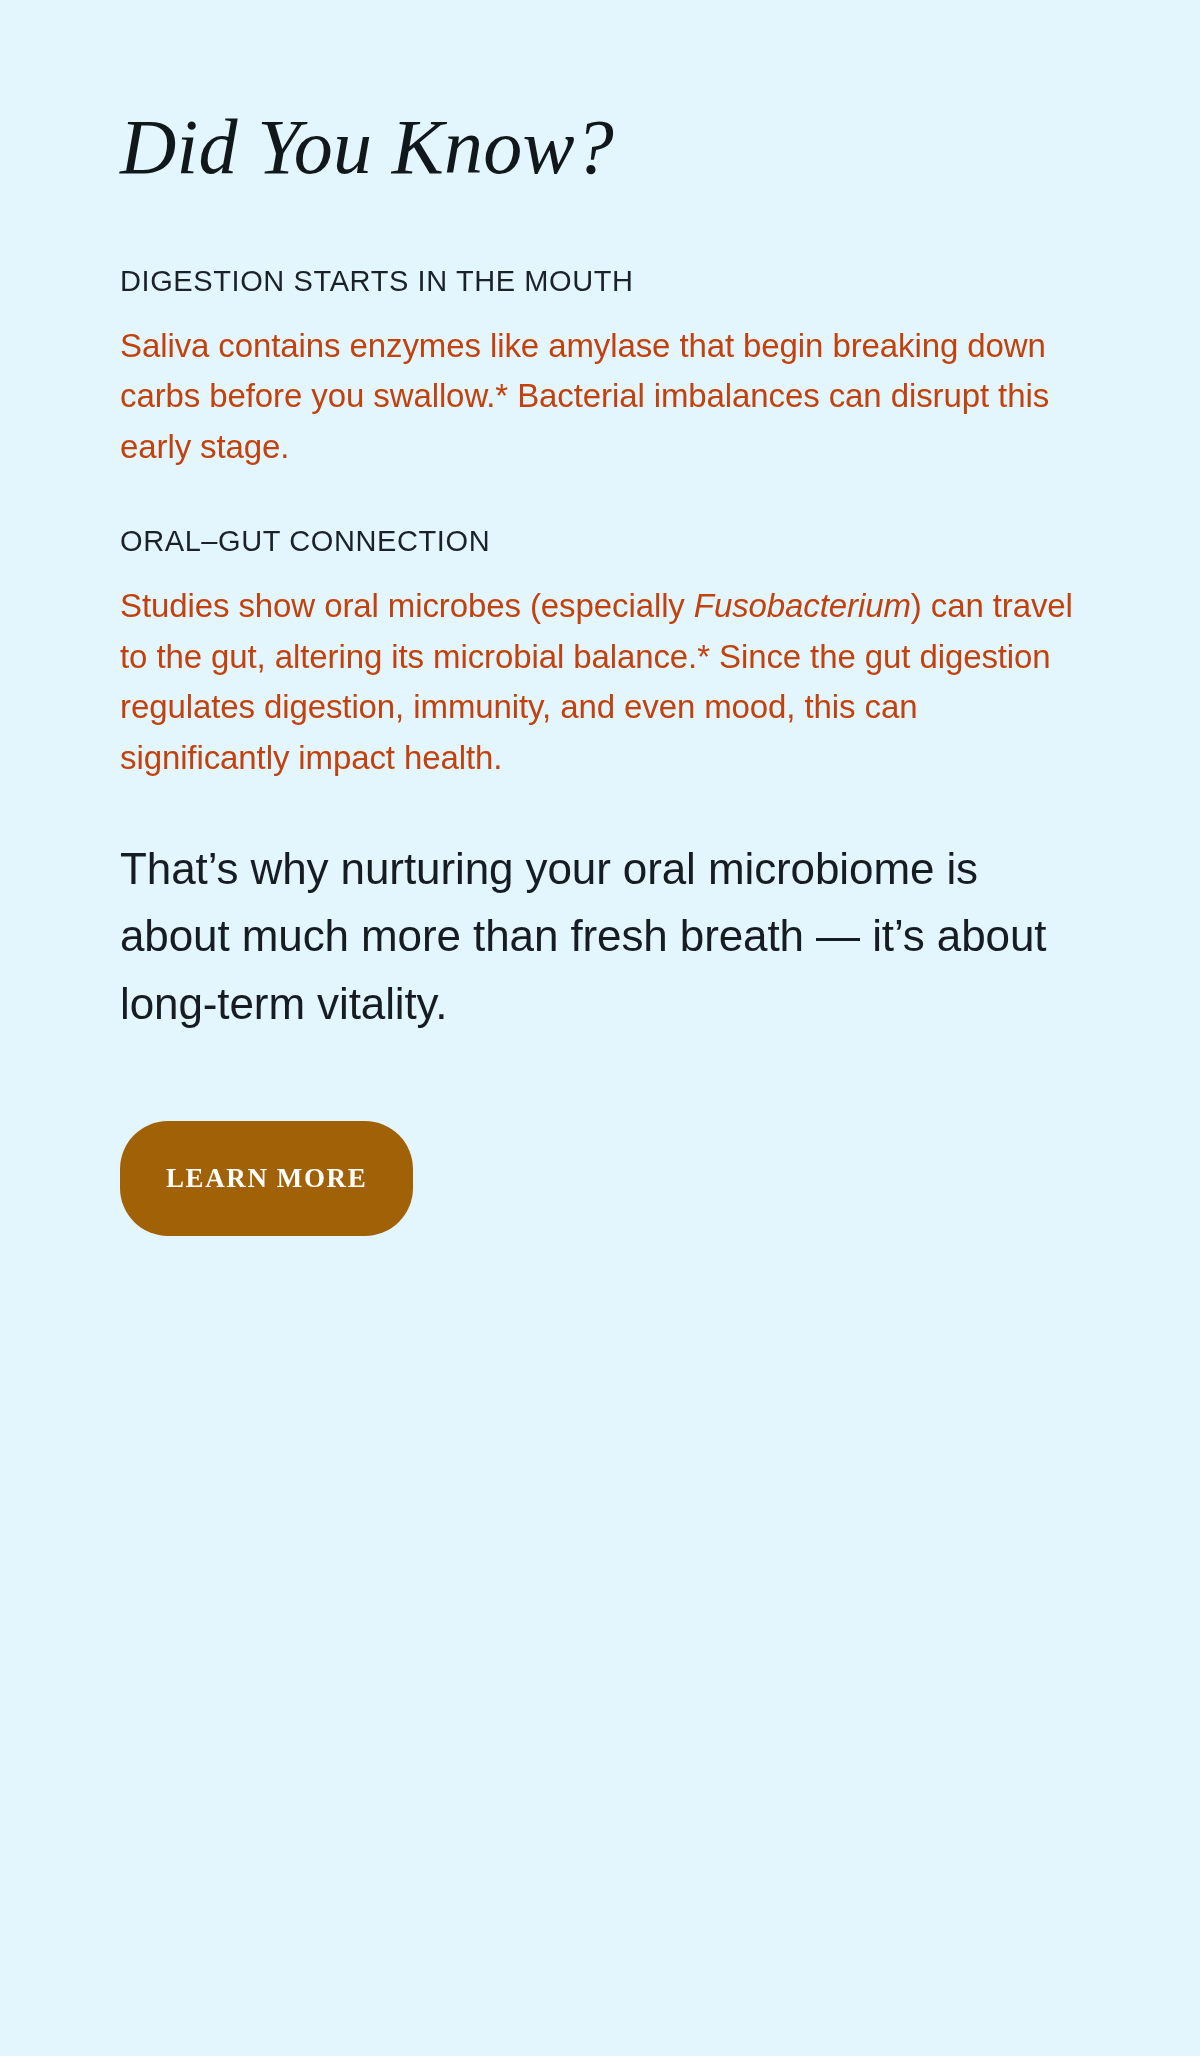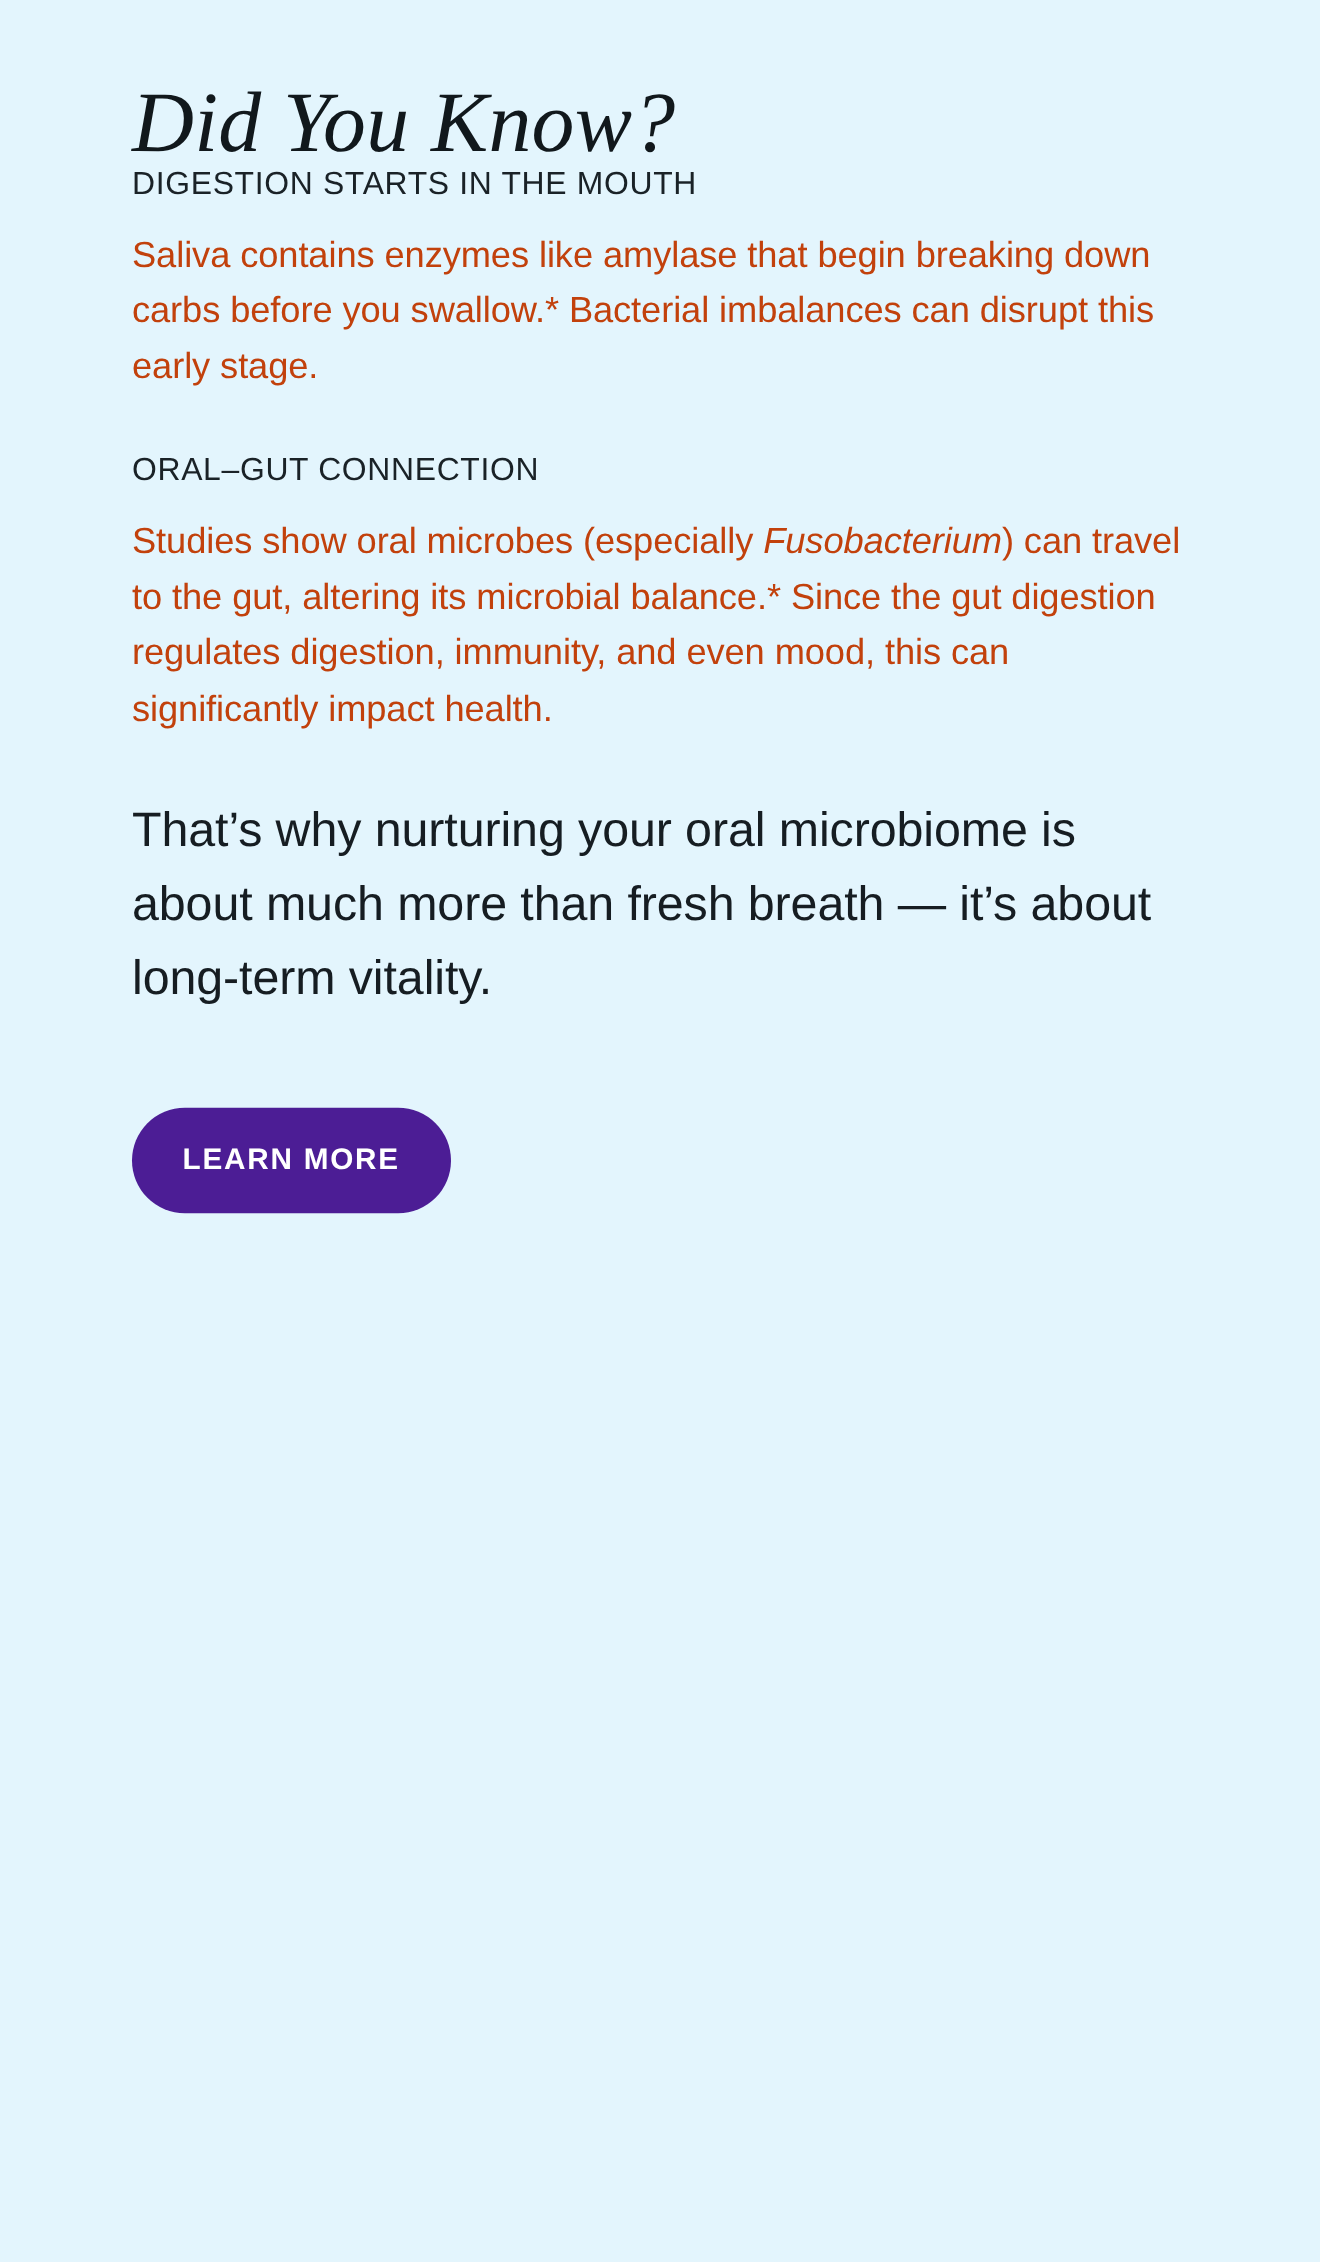--- a/index.html
+++ b/index.html
@@ -25,21 +25,22 @@
 
   
   .kicker-title {
     font-family: "Liberation Serif", "DejaVu Serif", serif;
     font-style: italic;
     font-weight: 400;
     font-size: 78px;
     line-height: 1.0;
     letter-spacing: 0.2px;
     color: #11181c;
-    padding-top: 72px;
+    padding-top: 108px;
+    margin-bottom: 78px;
   }
 
   
   .section { margin-bottom: 52px; }
 
   .section-heading {
     font-family: "Liberation Sans", sans-serif;
     font-weight: 400;
     font-size: 29px;
     letter-spacing: 0.6px;
@@ -76,27 +77,27 @@
     margin-bottom: 78px;
   }
 
   
   .cta-wrap { padding-top: 6px; }
 
   .cta-button {
     display: inline-flex;
     align-items: center;
     justify-content: center;
-    height: 96px;
+    height: 115px;
     padding: 0 46px;
-    background: #4c1d95;
+    background: #a16207;
     border: none;
     border-radius: 48px;
     color: #ffffff;
-    font-family: Liberation Sans, sans-serif;
+    font-family: Liberation Serif, serif;
     font-weight: 700;
     font-size: 27px;
     letter-spacing: 1.6px;
     text-transform: uppercase;
     cursor: pointer;
     text-decoration: none;
   }
 </style>
 </head>
 <body>

